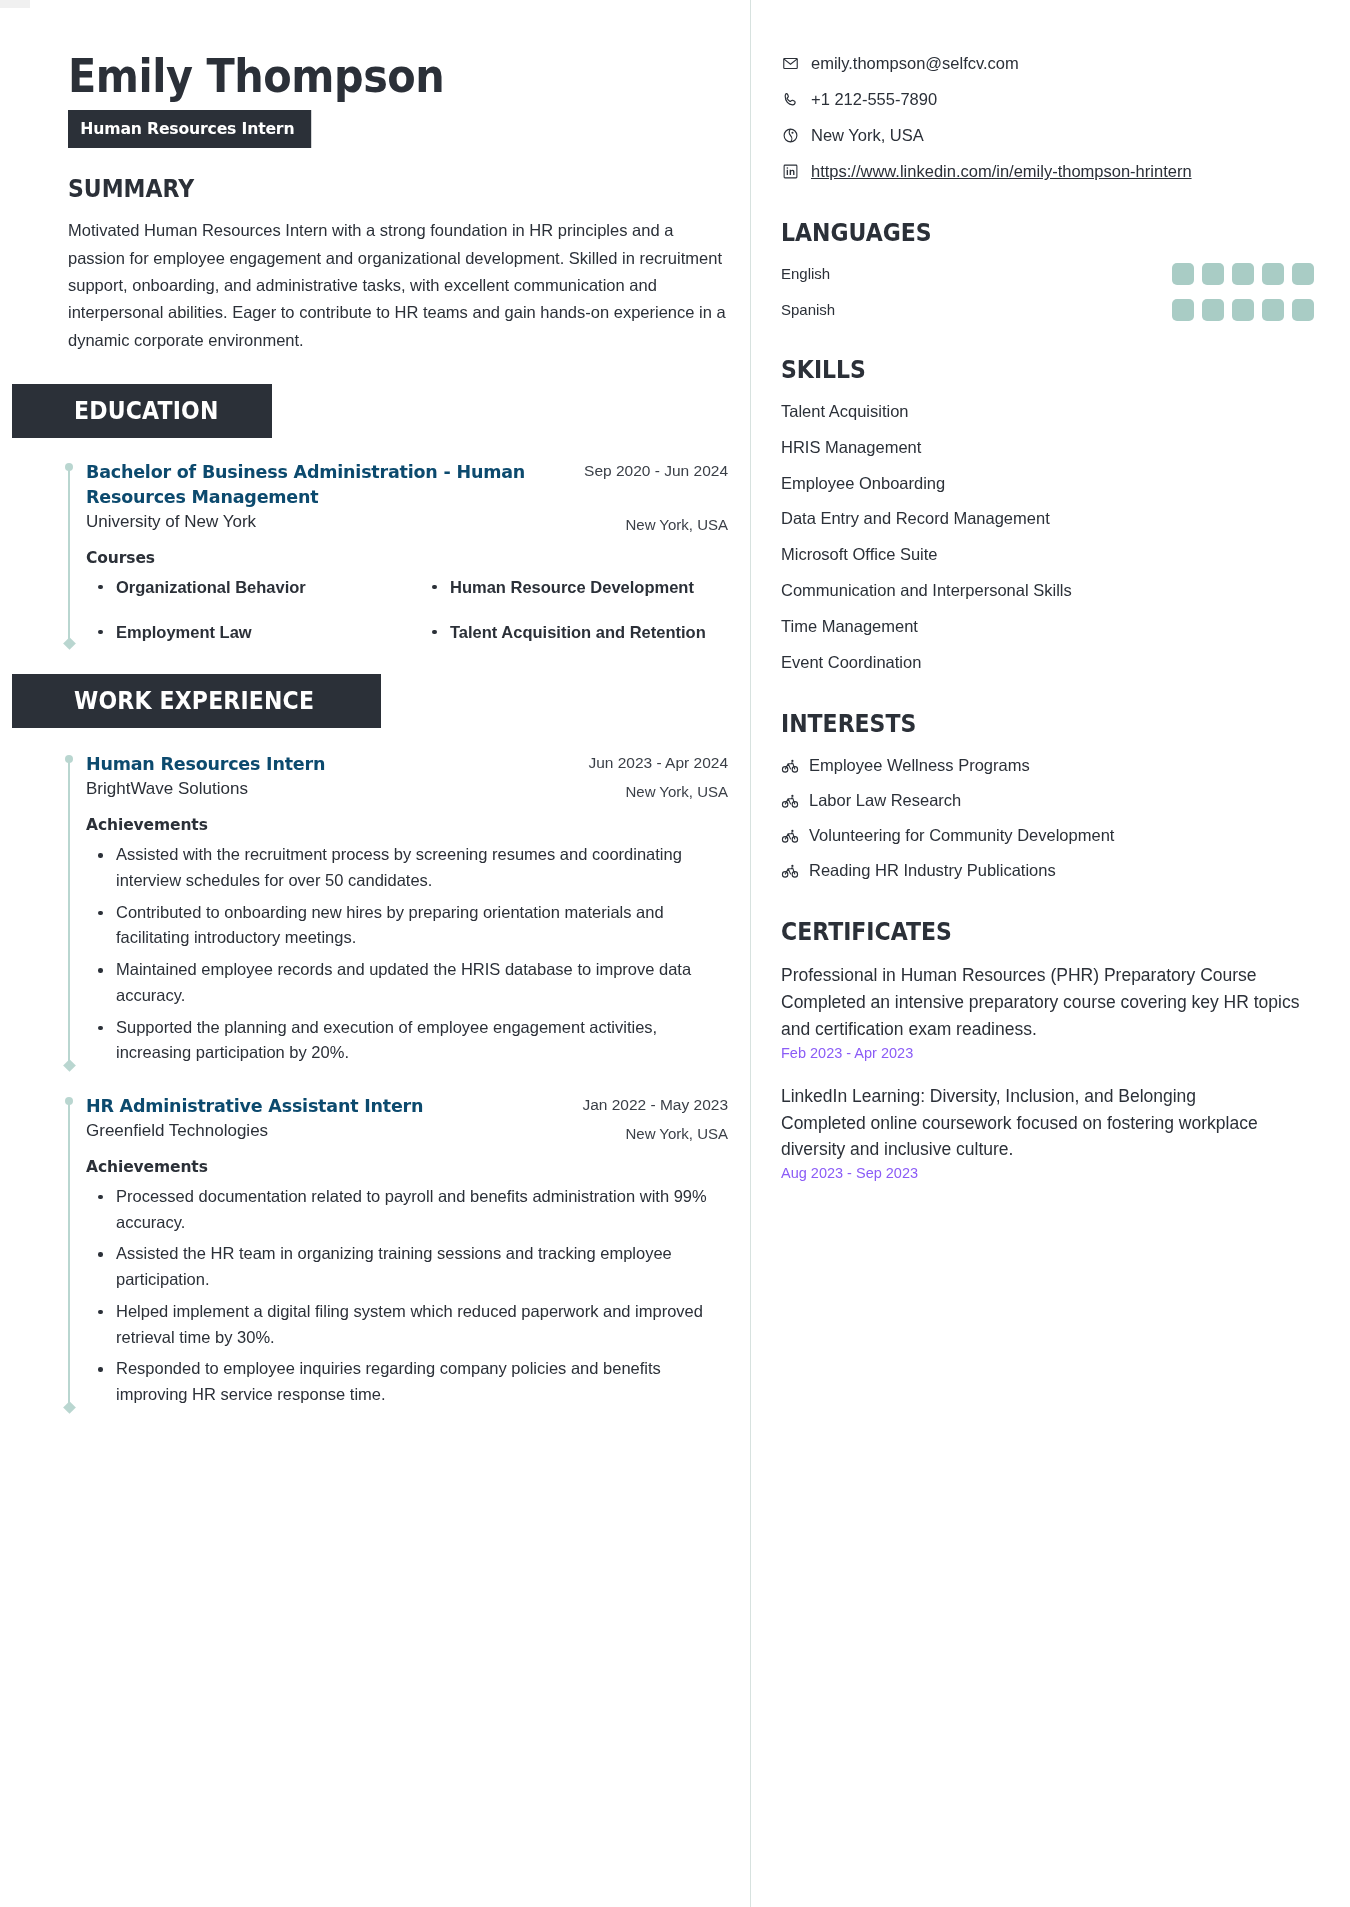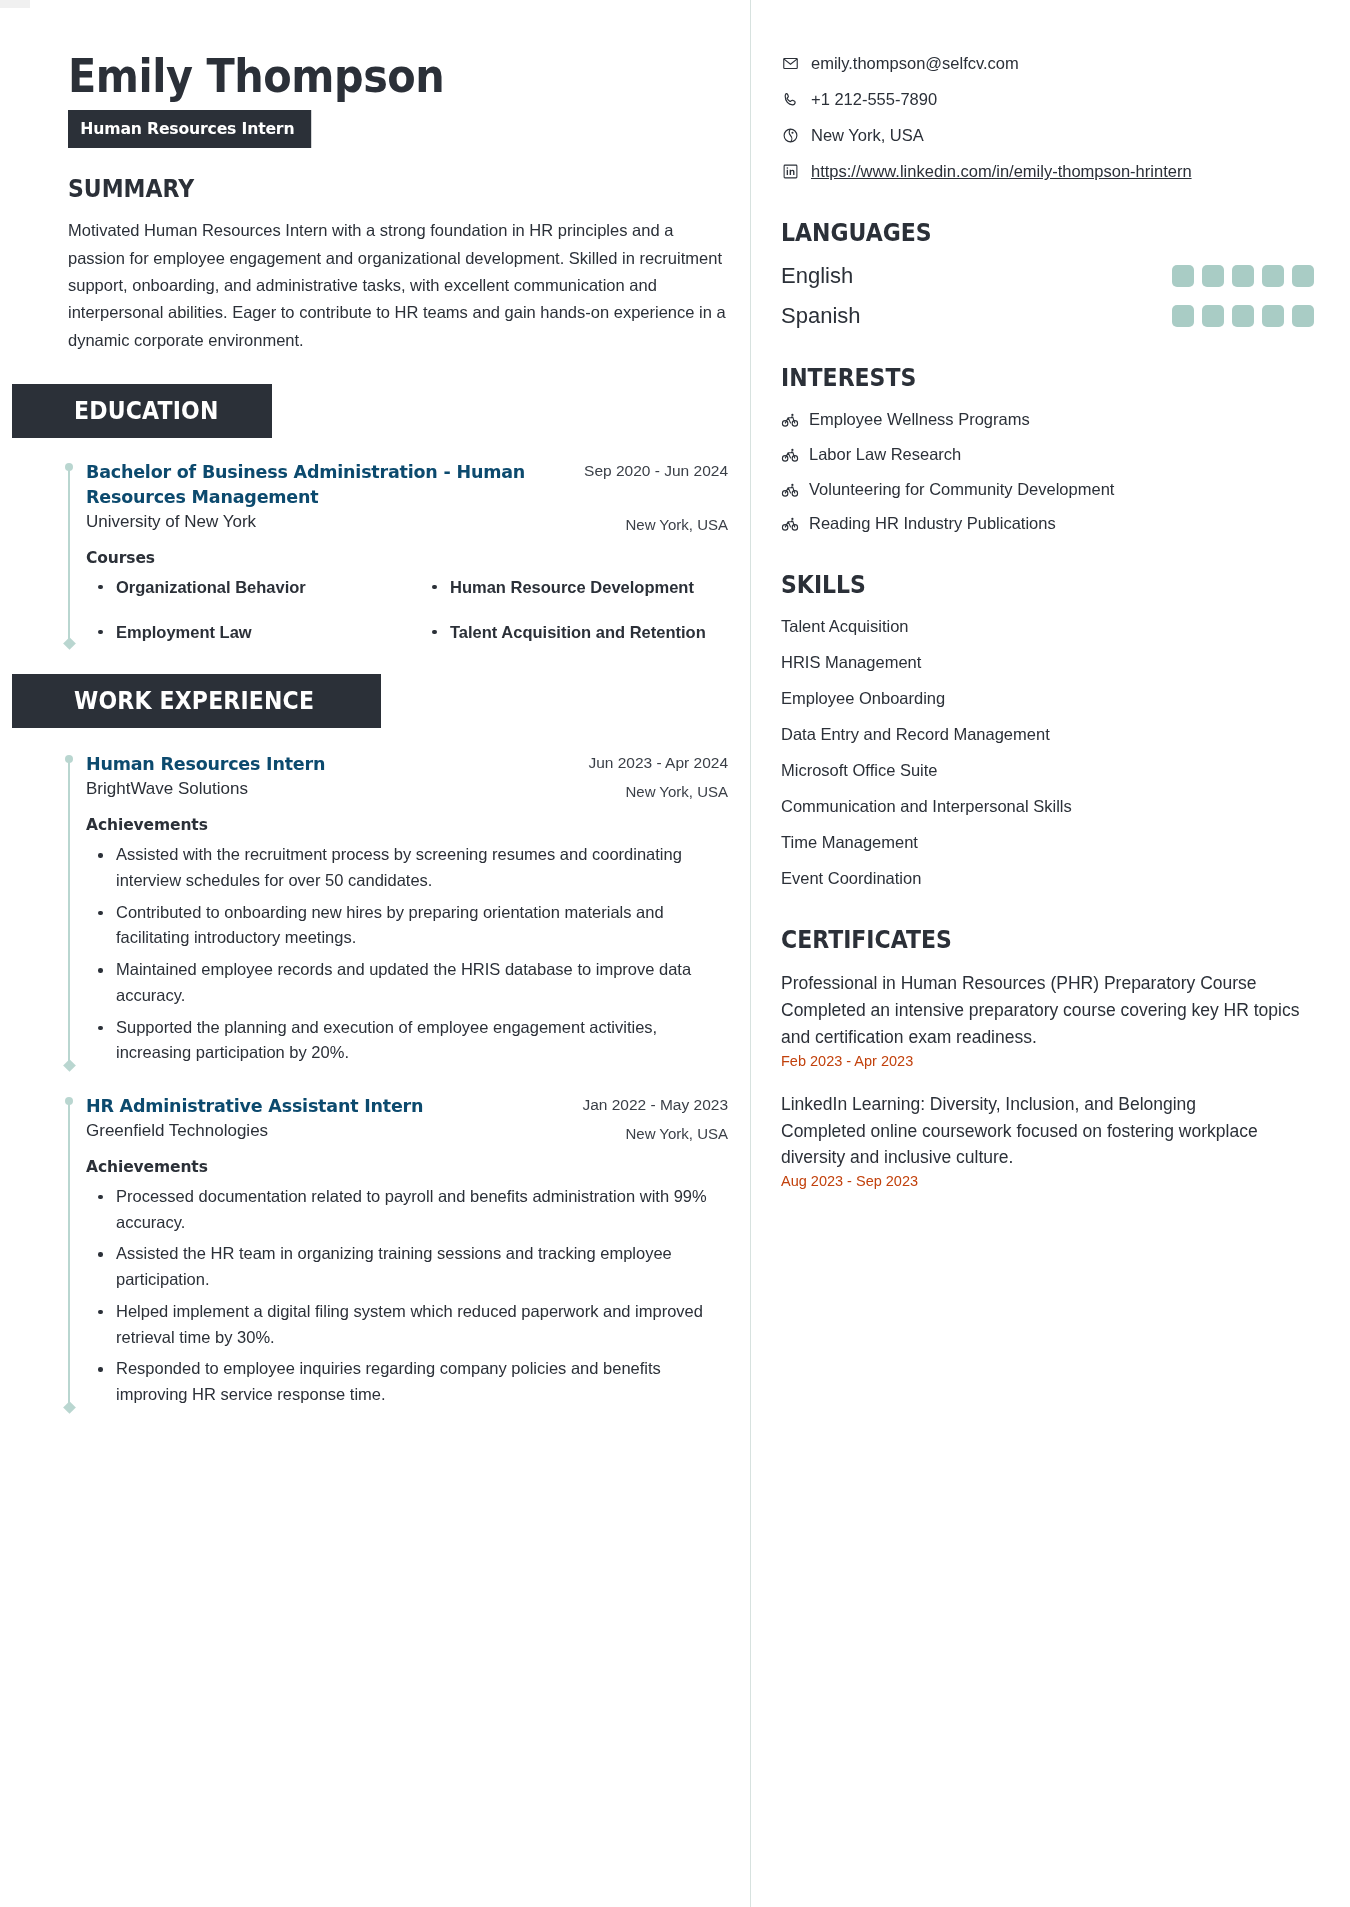--- a/index.html
+++ b/index.html
@@ -259,21 +259,21 @@
     transform: scaleX(0.88);
     transform-origin: left center;
   }
 
   .lang-row {
     display: flex;
     align-items: center;
     justify-content: space-between;
     margin-bottom: 14px;
   }
-  .lang-name { font-size: 22px; color: #2b3038; }
+  .lang-name { font-size: 15px; color: #2b3038; }
   .dots { display: flex; gap: 8px; }
   .dots i {
     display: block;
     width: 22px; height: 22px;
     border-radius: 5px;
     background: #a9ccc5;
   }
 
   .int-row {
     display: flex;
@@ -302,21 +302,21 @@
     line-height: 1.54;
     color: #2b3038;
   }
   .cert-desc {
     font-size: 17.5px;
     line-height: 1.54;
     color: #2b3038;
   }
   .cert-date {
     font-size: 14.5px;
-    color: #c2410c;
+    color: #8b5cf6;
     margin-top: 2px;
   }
 
   .corner-mark {
     position: absolute;
     left: 0; top: 0;
     width: 30px; height: 8px;
     background: #f0f0f0;
   }
 </style>
@@ -475,88 +475,88 @@
       </div>
       <div class="lang-row">
         <span class="lang-name">Spanish</span>
         <span class="dots">
           <i></i>
           <i></i>
           <i></i>
           <i></i>
           <i></i>
         </span>
-      </div>
-    </div>
-
-    <div>
-      <div class="side-head">INTERESTS</div>
-
-      <div class="int-row">
-        <span class="ic">
-          <svg viewBox="0 0 24 24" fill="none" stroke="#2b3038" stroke-width="1.5">
-            <circle cx="5.5" cy="16.5" r="3.6"></circle>
-              <circle cx="18.5" cy="16.5" r="3.6"></circle>
-            <path d="M5.5 16.5 L9.5 9 L15 9 M9.5 9 L13 16.5 M18.5 16.5 L15.6 8.2 L13.4 8.2"></path>
-            <circle cx="15.2" cy="5.3" r="1.5" fill="#2b3038" stroke="none"></circle>
-          </svg>
-        </span>
-        <span>Employee Wellness Programs</span>
-      </div>
-
-      <div class="int-row">
-        <span class="ic">
-          <svg viewBox="0 0 24 24" fill="none" stroke="#2b3038" stroke-width="1.5">
-            <circle cx="5.5" cy="16.5" r="3.6"></circle>
-              <circle cx="18.5" cy="16.5" r="3.6"></circle>
-            <path d="M5.5 16.5 L9.5 9 L15 9 M9.5 9 L13 16.5 M18.5 16.5 L15.6 8.2 L13.4 8.2"></path>
-            <circle cx="15.2" cy="5.3" r="1.5" fill="#2b3038" stroke="none"></circle>
-          </svg>
-        </span>
-        <span>Labor Law Research</span>
-      </div>
-
-      <div class="int-row">
-        <span class="ic">
-          <svg viewBox="0 0 24 24" fill="none" stroke="#2b3038" stroke-width="1.5">
-            <circle cx="5.5" cy="16.5" r="3.6"></circle>
-              <circle cx="18.5" cy="16.5" r="3.6"></circle>
-            <path d="M5.5 16.5 L9.5 9 L15 9 M9.5 9 L13 16.5 M18.5 16.5 L15.6 8.2 L13.4 8.2"></path>
-            <circle cx="15.2" cy="5.3" r="1.5" fill="#2b3038" stroke="none"></circle>
-          </svg>
-        </span>
-        <span>Volunteering for Community Development</span>
-      </div>
-
-      <div class="int-row">
-        <span class="ic">
-          <svg viewBox="0 0 24 24" fill="none" stroke="#2b3038" stroke-width="1.5">
-            <circle cx="5.5" cy="16.5" r="3.6"></circle>
-              <circle cx="18.5" cy="16.5" r="3.6"></circle>
-            <path d="M5.5 16.5 L9.5 9 L15 9 M9.5 9 L13 16.5 M18.5 16.5 L15.6 8.2 L13.4 8.2"></path>
-            <circle cx="15.2" cy="5.3" r="1.5" fill="#2b3038" stroke="none"></circle>
-          </svg>
-        </span>
-        <span>Reading HR Industry Publications</span>
       </div>
     </div>
 
     <div>
       <div class="side-head">SKILLS</div>
       <div class="skill-row">Talent Acquisition</div>
       <div class="skill-row">HRIS Management</div>
       <div class="skill-row">Employee Onboarding</div>
       <div class="skill-row">Data Entry and Record Management</div>
       <div class="skill-row">Microsoft Office Suite</div>
       <div class="skill-row">Communication and Interpersonal Skills</div>
       <div class="skill-row">Time Management</div>
       <div class="skill-row">Event Coordination</div>
     </div>
 
     <div>
+      <div class="side-head">INTERESTS</div>
+
+      <div class="int-row">
+        <span class="ic">
+          <svg viewBox="0 0 24 24" fill="none" stroke="#2b3038" stroke-width="1.5">
+            <circle cx="5.5" cy="16.5" r="3.6"></circle>
+              <circle cx="18.5" cy="16.5" r="3.6"></circle>
+            <path d="M5.5 16.5 L9.5 9 L15 9 M9.5 9 L13 16.5 M18.5 16.5 L15.6 8.2 L13.4 8.2"></path>
+            <circle cx="15.2" cy="5.3" r="1.5" fill="#2b3038" stroke="none"></circle>
+          </svg>
+        </span>
+        <span>Employee Wellness Programs</span>
+      </div>
+
+      <div class="int-row">
+        <span class="ic">
+          <svg viewBox="0 0 24 24" fill="none" stroke="#2b3038" stroke-width="1.5">
+            <circle cx="5.5" cy="16.5" r="3.6"></circle>
+              <circle cx="18.5" cy="16.5" r="3.6"></circle>
+            <path d="M5.5 16.5 L9.5 9 L15 9 M9.5 9 L13 16.5 M18.5 16.5 L15.6 8.2 L13.4 8.2"></path>
+            <circle cx="15.2" cy="5.3" r="1.5" fill="#2b3038" stroke="none"></circle>
+          </svg>
+        </span>
+        <span>Labor Law Research</span>
+      </div>
+
+      <div class="int-row">
+        <span class="ic">
+          <svg viewBox="0 0 24 24" fill="none" stroke="#2b3038" stroke-width="1.5">
+            <circle cx="5.5" cy="16.5" r="3.6"></circle>
+              <circle cx="18.5" cy="16.5" r="3.6"></circle>
+            <path d="M5.5 16.5 L9.5 9 L15 9 M9.5 9 L13 16.5 M18.5 16.5 L15.6 8.2 L13.4 8.2"></path>
+            <circle cx="15.2" cy="5.3" r="1.5" fill="#2b3038" stroke="none"></circle>
+          </svg>
+        </span>
+        <span>Volunteering for Community Development</span>
+      </div>
+
+      <div class="int-row">
+        <span class="ic">
+          <svg viewBox="0 0 24 24" fill="none" stroke="#2b3038" stroke-width="1.5">
+            <circle cx="5.5" cy="16.5" r="3.6"></circle>
+              <circle cx="18.5" cy="16.5" r="3.6"></circle>
+            <path d="M5.5 16.5 L9.5 9 L15 9 M9.5 9 L13 16.5 M18.5 16.5 L15.6 8.2 L13.4 8.2"></path>
+            <circle cx="15.2" cy="5.3" r="1.5" fill="#2b3038" stroke="none"></circle>
+          </svg>
+        </span>
+        <span>Reading HR Industry Publications</span>
+      </div>
+    </div>
+
+    <div>
       <div class="side-head">CERTIFICATES</div>
 
       <div class="cert">
         <div class="cert-title">Professional in Human Resources (PHR) Preparatory Course</div>
         <div class="cert-desc">Completed an intensive preparatory course covering key HR topics and certification exam readiness.</div>
         <div class="cert-date">Feb 2023 - Apr 2023</div>
       </div>
 
       <div class="cert">
         <div class="cert-title">LinkedIn Learning: Diversity, Inclusion, and Belonging</div>

